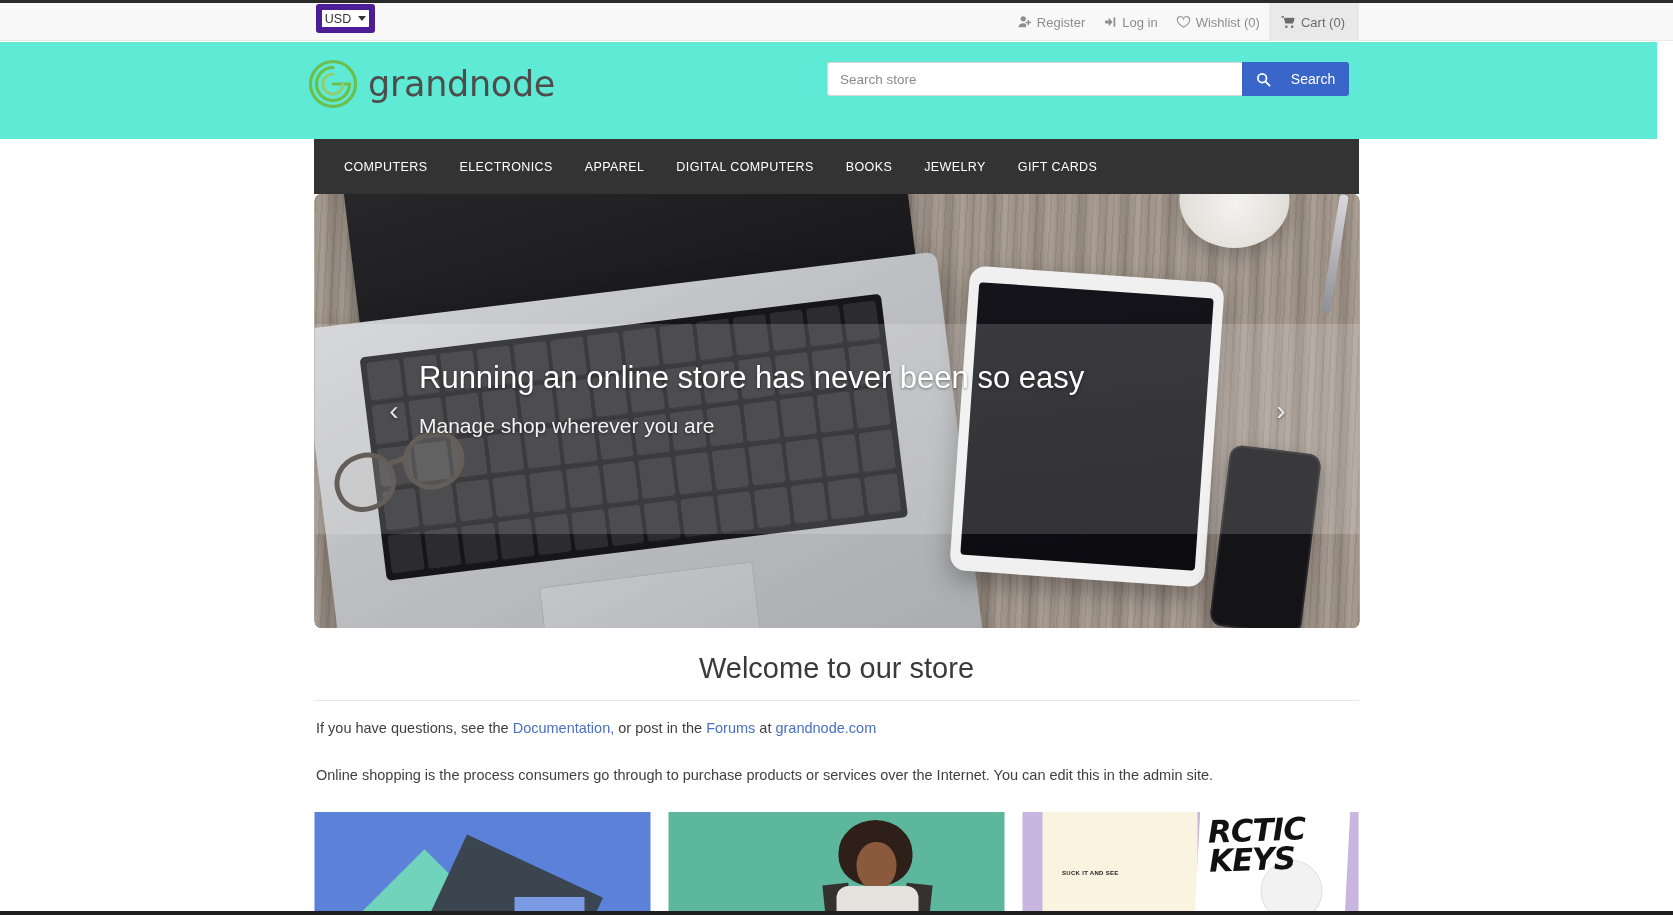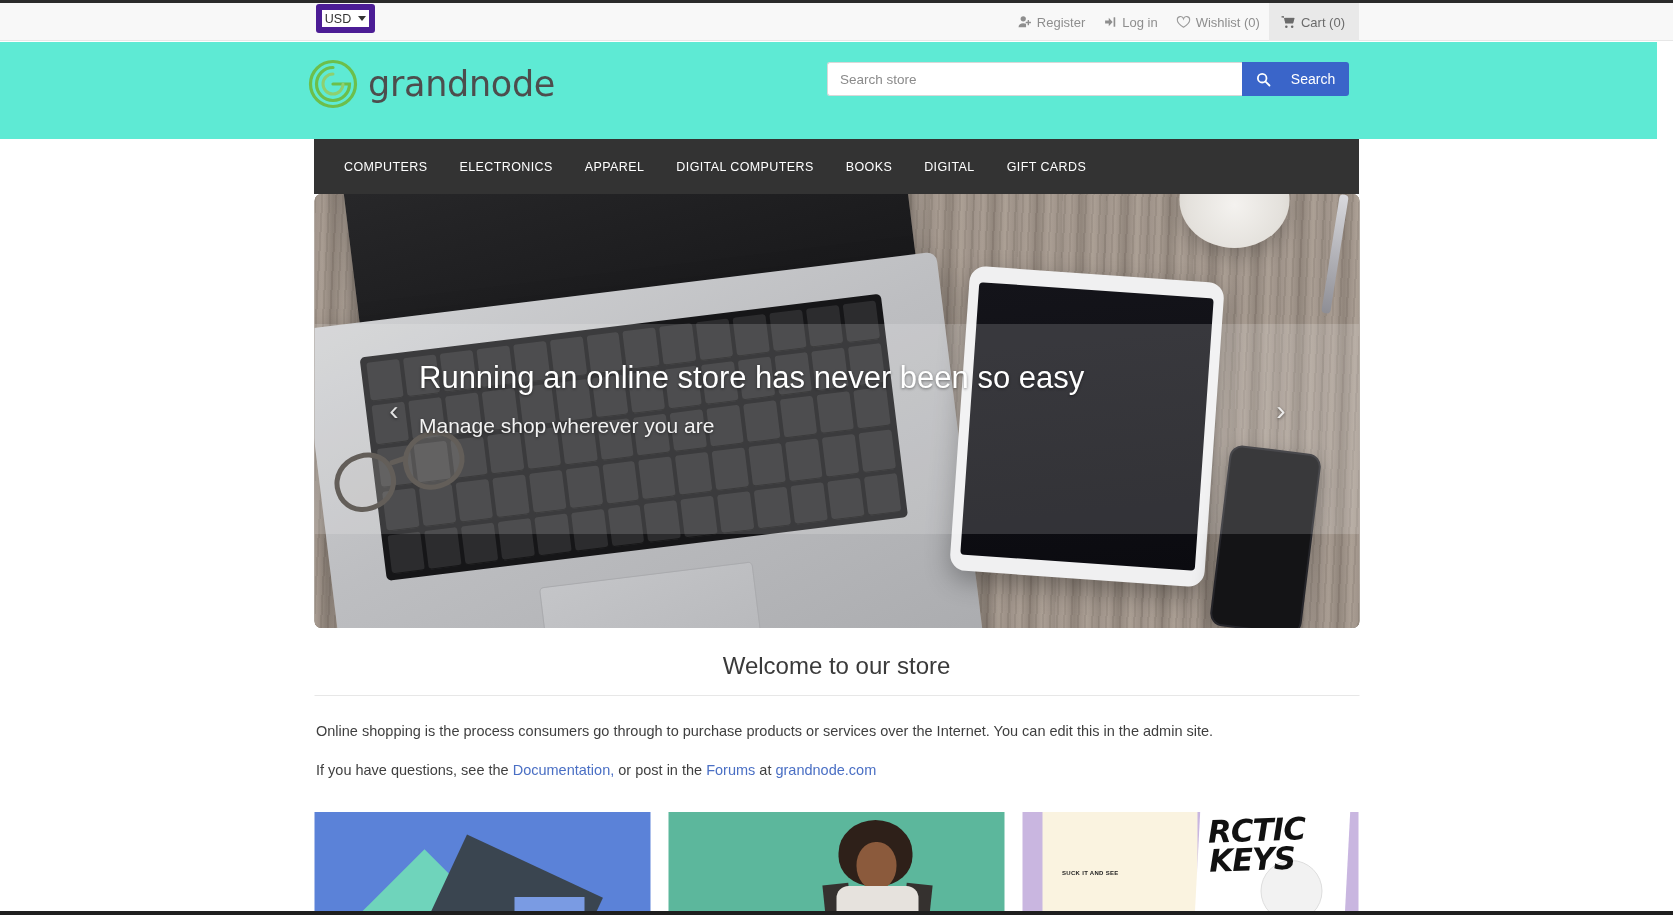--- a/index.html
+++ b/index.html
@@ -315,21 +315,21 @@
   .carousel-arrow.next { right: 58px; }
 
   
   .content {
     position: absolute; top: 628px; left: 50%;
     transform: translateX(-50%);
     width: 1045px;
   }
   .welcome-title {
     text-align: center;
-    font-size: 24px;
+    font-size: 29px;
     font-weight: 400;
     color: #3a3a3a;
     margin: 24px 0 8px 0;
     padding-bottom: 15px;
     border-bottom: 1px solid #e7e7e7;
     font-family: "Liberation Sans", sans-serif;
   }
   .para {
     font-size: 14.5px;
     color: #3f3f3f;
@@ -533,21 +533,21 @@
   </div>
 </div>
 
 <div class="navbar">
   <div class="navbar-inner">
     <a class="nav-item">COMPUTERS</a>
     <a class="nav-item">ELECTRONICS</a>
     <a class="nav-item">APPAREL</a>
     <a class="nav-item">DIGITAL COMPUTERS</a>
     <a class="nav-item">BOOKS</a>
-    <a class="nav-item">DIGITAL</a>
+    <a class="nav-item">JEWELRY</a>
     <a class="nav-item">GIFT CARDS</a>
   </div>
 </div>
 
 <div class="hero">
   <div class="hero-wood"></div>
 
   <div class="cup"></div>
   <div class="pen"></div>
 
@@ -647,25 +647,25 @@
     <p class="hero-sub">Manage shop wherever you are</p>
   </div>
 
   <div class="carousel-arrow prev">‹</div>
   <div class="carousel-arrow next">›</div>
 </div>
 
 <div class="content">
   <h2 class="welcome-title">Welcome to our store</h2>
 
-  <p class="para">Online shopping is the process consumers go through to purchase products or services over the Internet. You can edit this in the admin site.</p>
-
   <p class="para second">
     <span>If you have questions, see the </span><a class="link">Documentation,</a><span> or post in the </span><a class="link">Forums</a><span> at </span><a class="link">grandnode.com</a>
   </p>
+
+  <p class="para">Online shopping is the process consumers go through to purchase products or services over the Internet. You can edit this in the admin site.</p>
 </div>
 
 <div class="cards">
 
   <div class="card card-blue">
     <span class="shape-a"></span>
     <span class="shape-b"></span>
     <span class="shape-c"></span>
   </div>
 

